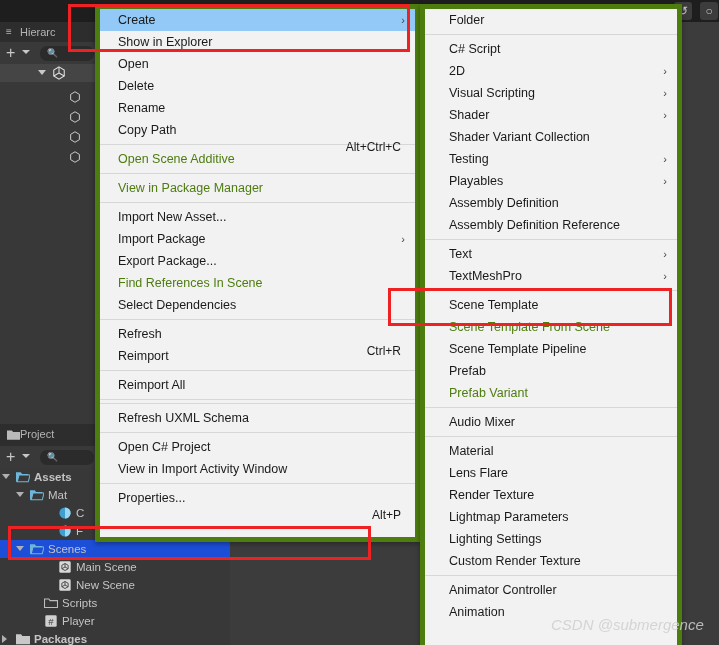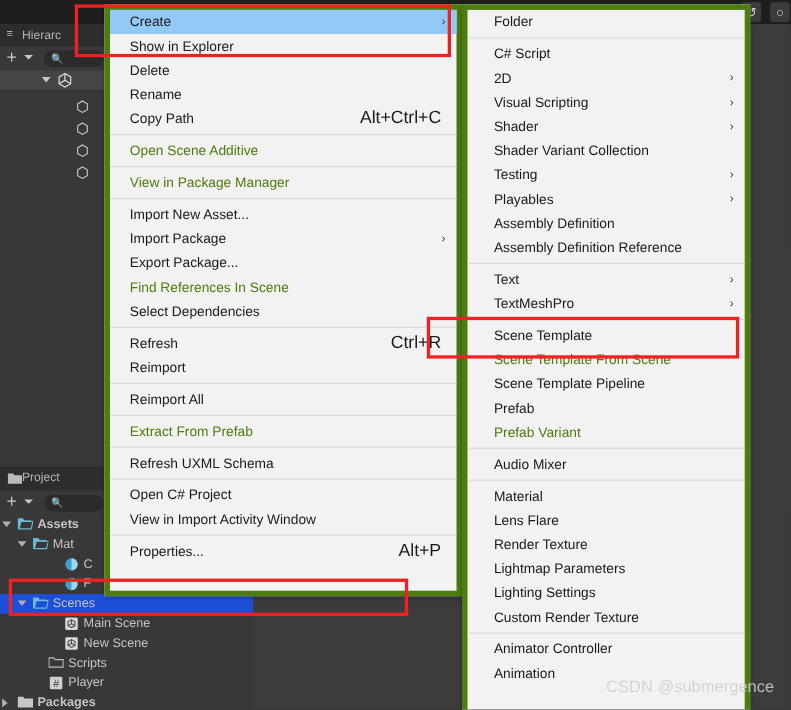--- a/index.html
+++ b/index.html
@@ -50,33 +50,33 @@
   #mid-dark{position:absolute;left:230px;top:22px;width:442px;height:623px;background:#3c3c3c;}
   .tool-ico{position:absolute;top:2px;width:18px;height:18px;border-radius:3px;background:#3c3c3c;color:#c9c9c9;font-size:12px;text-align:center;line-height:18px;}
 
   
   .ctxmenu{position:absolute;background:#f2f2f2;border:5px solid #4d7c0f;box-shadow:0 2px 5px rgba(0,0,0,.35);}
   #menu-main{left:95px;top:4px;width:315px;height:528px;}
   #menu-sub{left:420px;top:4px;width:252px;height:641px;}
   .mi{position:relative;height:22px;line-height:22px;font-size:12.5px;color:#1a1a1a;padding-left:18px;white-space:nowrap;cursor:default;}
   .mi.dim{color:#4d7c0f;}
   .mi.hl{background:#92c9f7;}
-  .mi .sc{position:absolute;right:14px;top:0;font-size:16px;color:#1a1a1a;}
+  .mi .sc{position:absolute;right:14px;top:17px;font-size:12px;color:#1a1a1a;}
   .mi .arr{position:absolute;right:10px;top:0;font-size:11px;color:#444;}
   .sep{height:1px;background:#d7d7d7;margin:3px 0;}
   #menu-sub .mi{padding-left:24px;}
 
   
   .redbox{position:absolute;border:3px solid #ee2222;pointer-events:none;}
   #red-create{left:68px;top:4px;width:336px;height:42px;}
   #red-scene{left:388px;top:288px;width:278px;height:32px;}
   #red-scenes{left:8px;top:526px;width:357px;height:28px;}
 
   
-  #watermark{position:absolute;left:551px;top:616px;font-size:15px;color:#cfcfcf;opacity:.85;white-space:nowrap;}
+  #watermark{position:absolute;left:551px;top:616px;font-size:15px;color:#cfcfcf;opacity:.85;white-space:nowrap;font-style:italic;}
 </style>
 </head>
 <body>
 
 <div id="editor-root">
 
   <div class="topbar"></div>
   <div id="mid-dark"></div>
   <div id="right-dark-top"></div>
   <div id="right-dark-body"></div>
@@ -206,40 +206,40 @@
         <span class="ic" style="left: 16px;"><svg viewBox="0 0 16 13" style="width:14px;height:12px;">
             <path d="M0 1.2 h5.8 l1.4 2 H16 V12.5 H0 Z" fill="#c8c8c8"></path>
           </svg></span>
         <span class="lbl bold" style="left: 34px;">Packages</span>
       </div>
     </div>
 
   <div class="ctxmenu" id="menu-main">
       <div class="mi hl"><span>Create</span><span class="arr">›</span></div>
       <div class="mi"><span>Show in Explorer</span></div>
+      <div class="mi"><span>Open</span></div>
       <div class="mi"><span>Delete</span></div>
       <div class="mi"><span>Rename</span></div>
       <div class="mi"><span>Copy Path</span><span class="sc">Alt+Ctrl+C</span></div>
       <div class="sep"></div>
       <div class="mi dim"><span>Open Scene Additive</span></div>
       <div class="sep"></div>
       <div class="mi dim"><span>View in Package Manager</span></div>
       <div class="sep"></div>
       <div class="mi"><span>Import New Asset...</span></div>
       <div class="mi"><span>Import Package</span><span class="arr">›</span></div>
       <div class="mi"><span>Export Package...</span></div>
       <div class="mi dim"><span>Find References In Scene</span></div>
       <div class="mi"><span>Select Dependencies</span></div>
       <div class="sep"></div>
       <div class="mi"><span>Refresh</span><span class="sc">Ctrl+R</span></div>
       <div class="mi"><span>Reimport</span></div>
       <div class="sep"></div>
       <div class="mi"><span>Reimport All</span></div>
       <div class="sep"></div>
-      <div class="mi dim"><span>Extract From Prefab</span></div>
       <div class="sep"></div>
       <div class="mi"><span>Refresh UXML Schema</span></div>
       <div class="sep"></div>
       <div class="mi"><span>Open C# Project</span></div>
       <div class="mi"><span>View in Import Activity Window</span></div>
       <div class="sep"></div>
       <div class="mi"><span>Properties...</span><span class="sc">Alt+P</span></div>
     </div>
 
   <div class="ctxmenu" id="menu-sub">

